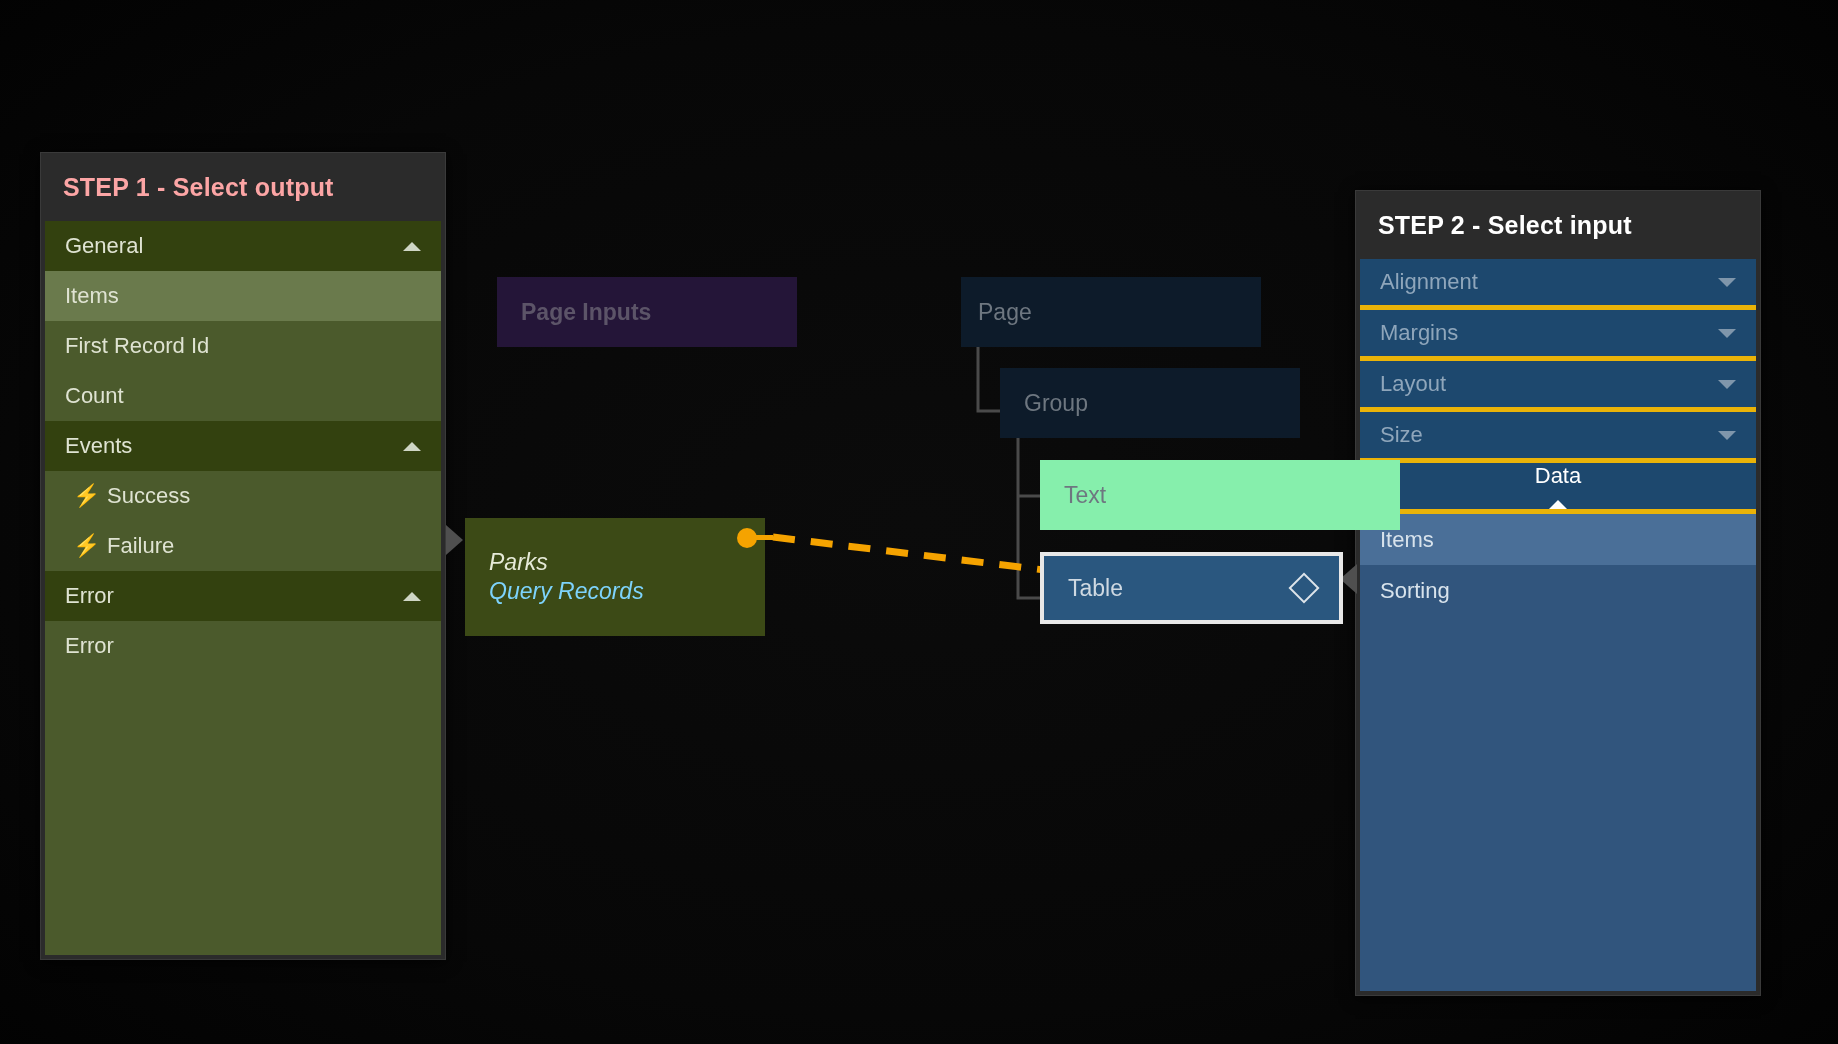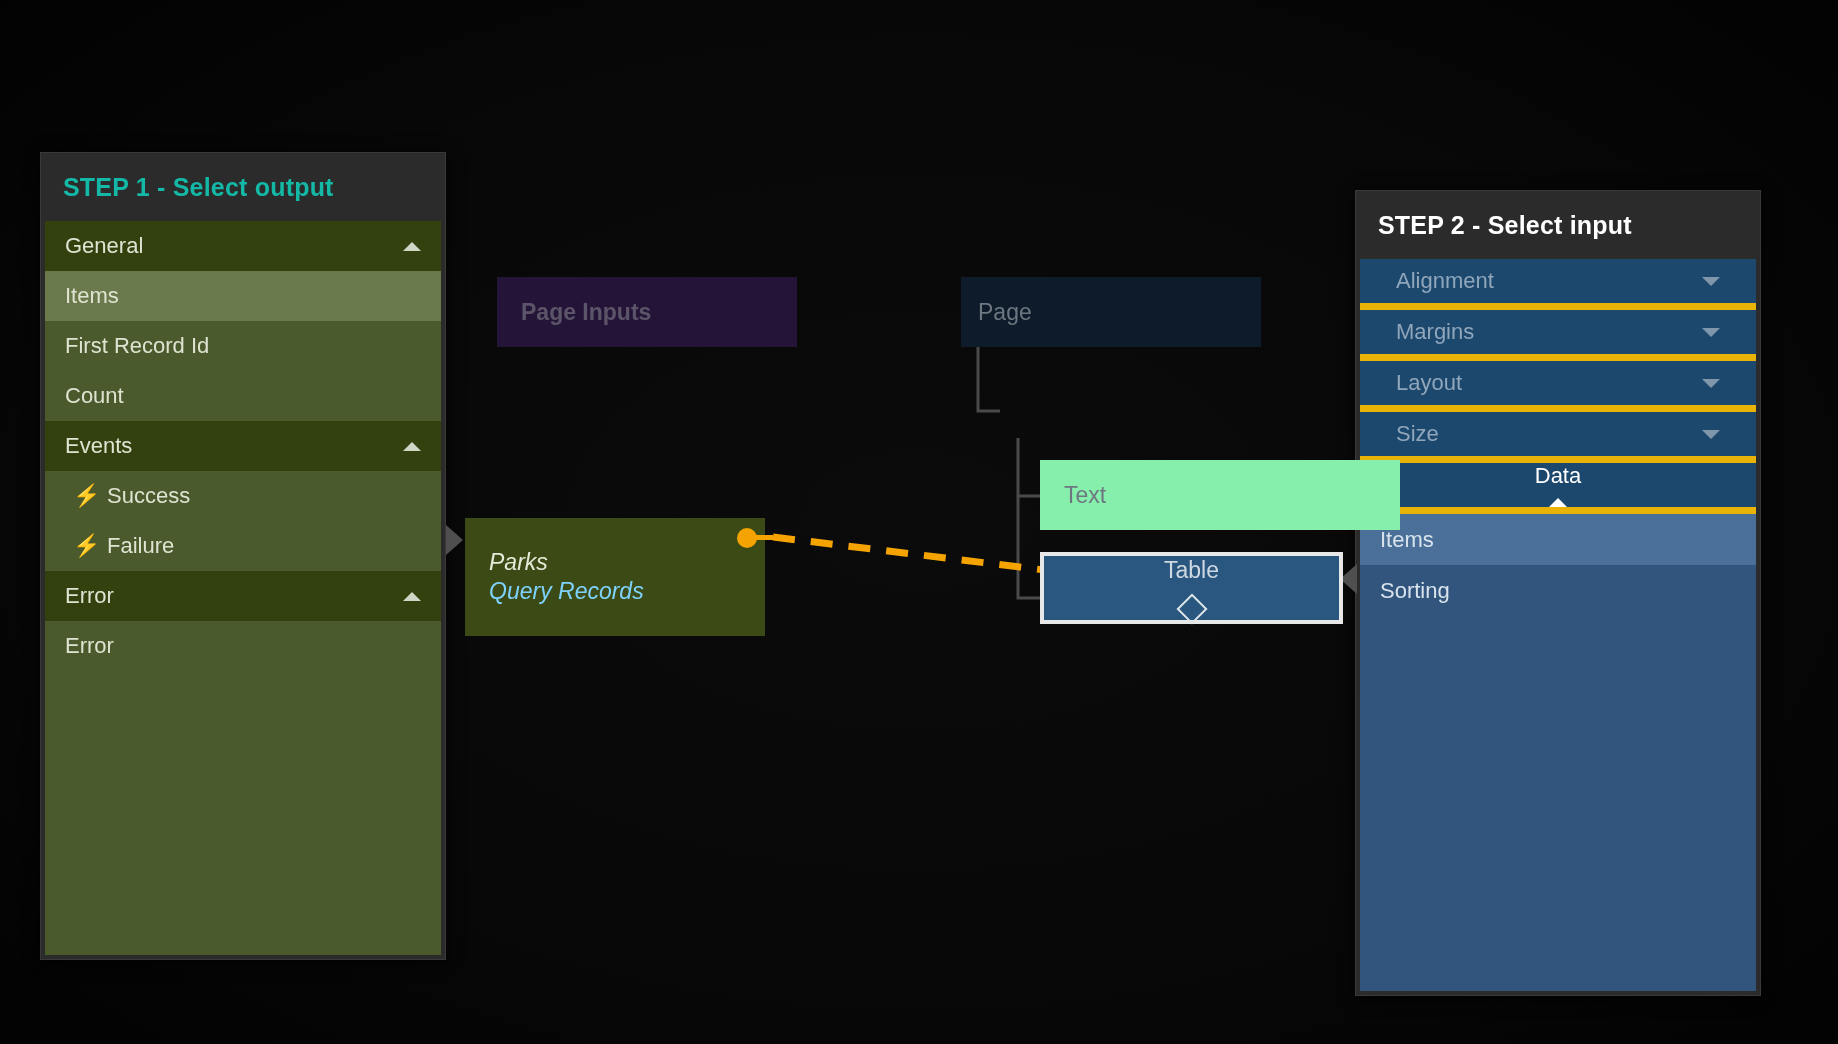--- a/index.html
+++ b/index.html
@@ -38,35 +38,35 @@
   }
   .panel-body {
     position: absolute;
     left: 4px; right: 4px;
     top: 68px; bottom: 4px;
     overflow: hidden;
   }
 
   
   #step1 { left: 40px; top: 152px; width: 406px; height: 808px; }
-  #step1 .panel-header { color: #14b8a6; text-align: center; }
+  #step1 .panel-header { color: #fca5a5; text-align: center; }
   #step1 .panel-body { background: #4b5a2c; }
   .row { display: flex; align-items: center; height: 50px; padding: 0 20px; font-size: 22px; }
   .g-group   { background: #33410f; color: #dfe3d2; justify-content: space-between; }
   .g-item    { background: #4b5a2c; color: #dfe3d2; }
   .g-item.sel{ background: #6a7a4c; }
   .g-sub     { padding-left: 28px; }
 
   
   #step2 { left: 1355px; top: 190px; width: 406px; height: 806px; }
   #step2 .panel-header { color: #ffffff; border-radius: 10px; }
   #step2 .panel-body { background: #31557d; }
-  .b-row  { background: #1d486e; color: #8fa6bb; border-bottom: 7px solid #eab308;
+  .b-row  { background: #1d486e; color: #8fa6bb; border-bottom: 5px solid #eab308;
             display: flex; align-items: center; justify-content: space-between;
-            height: 51px; padding: 0 36px; font-size: 22px; }
+            height: 51px; padding: 0 20px; font-size: 22px; }
   .b-row.expanded { color: #ffffff; flex-direction: column; }
   .b-item { background: #31557d; color: #d8e3ec; display: flex; align-items: center;
             height: 51px; padding: 0 20px; font-size: 22px; }
   .b-item.sel { background: #4a6f98; }
 
   
   .caret { width: 0; height: 0; }
   .caret.up   { border-left: 9px solid transparent; border-right: 9px solid transparent; border-bottom: 9px solid #cfd6c5; }
   .caret.down { border-left: 9px solid transparent; border-right: 9px solid transparent; border-top: 9px solid #7f96ab; }
   #step2 .caret.up { border-bottom-color: #ffffff; }
@@ -97,21 +97,21 @@
   #n-text       { left: 1040px; top: 460px; width: 360px; height: 70px;
                   background: #86efac; color: #6e7780; }
 
   #n-parks      { left: 465px; top: 518px; width: 300px; height: 118px;
                   background: #3c4a16; color: #e6ead8; font-style: italic; }
   #n-parks .t2  { color: #7dd3fc; }
 
   #n-table      { left: 1040px; top: 552px; width: 303px; height: 72px;
                   background: #2a577f; color: #cfd9e2;
                   border: 4px solid #e8e8e8;
-                  flex-direction: column; align-items: center; justify-content: space-between; }
+                  flex-direction: row; align-items: center; justify-content: space-between; }
 
   .diamond { width: 22px; height: 22px; border: 2px solid #dde4ea; transform: rotate(45deg); }
 
   
   .out-dot { position: absolute; width: 20px; height: 20px; border-radius: 50%;
              background: #f5a300; left: 737px; top: 528px; }
   .out-stub { position: absolute; left: 755px; top: 535px; width: 18px; height: 5px; background: #f5a300; }
 
   
   #links { position: absolute; inset: 0; pointer-events: none; }
@@ -213,20 +213,23 @@
   </div>
 
   <div class="node" id="n-pageinputs">
     <div class="t1">Page Inputs</div>
   </div>
 
   <div class="node" id="n-page">
     <div class="t1">Page</div>
   </div>
 
+  <div class="node" id="n-group">
+    <div class="t1">Group</div>
+  </div>
 
   <div class="node" id="n-text">
     <div class="t1">Text</div>
   </div>
 
   <div class="node" id="n-parks">
     <div class="t1">Parks</div>
     <div class="t2">Query Records</div>
   </div>
 

